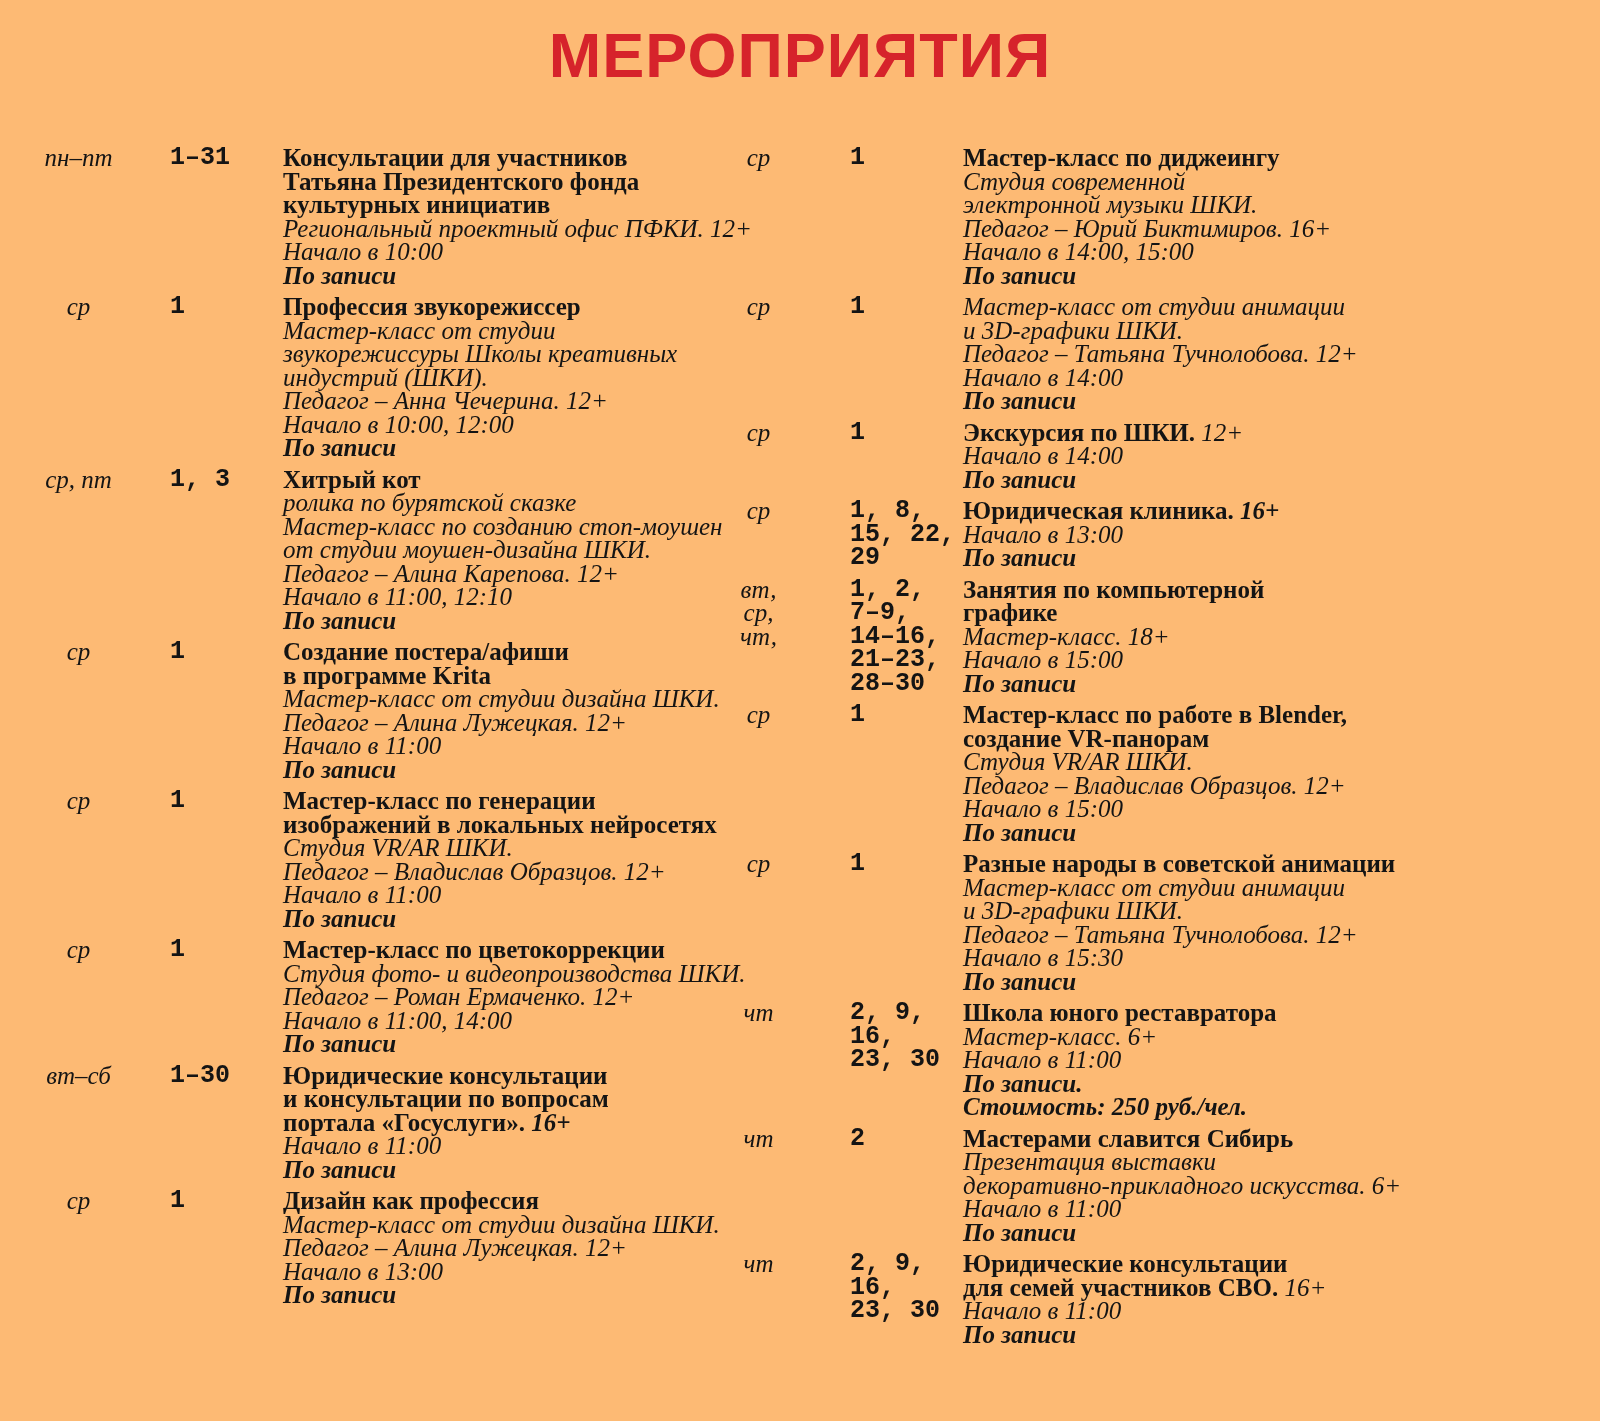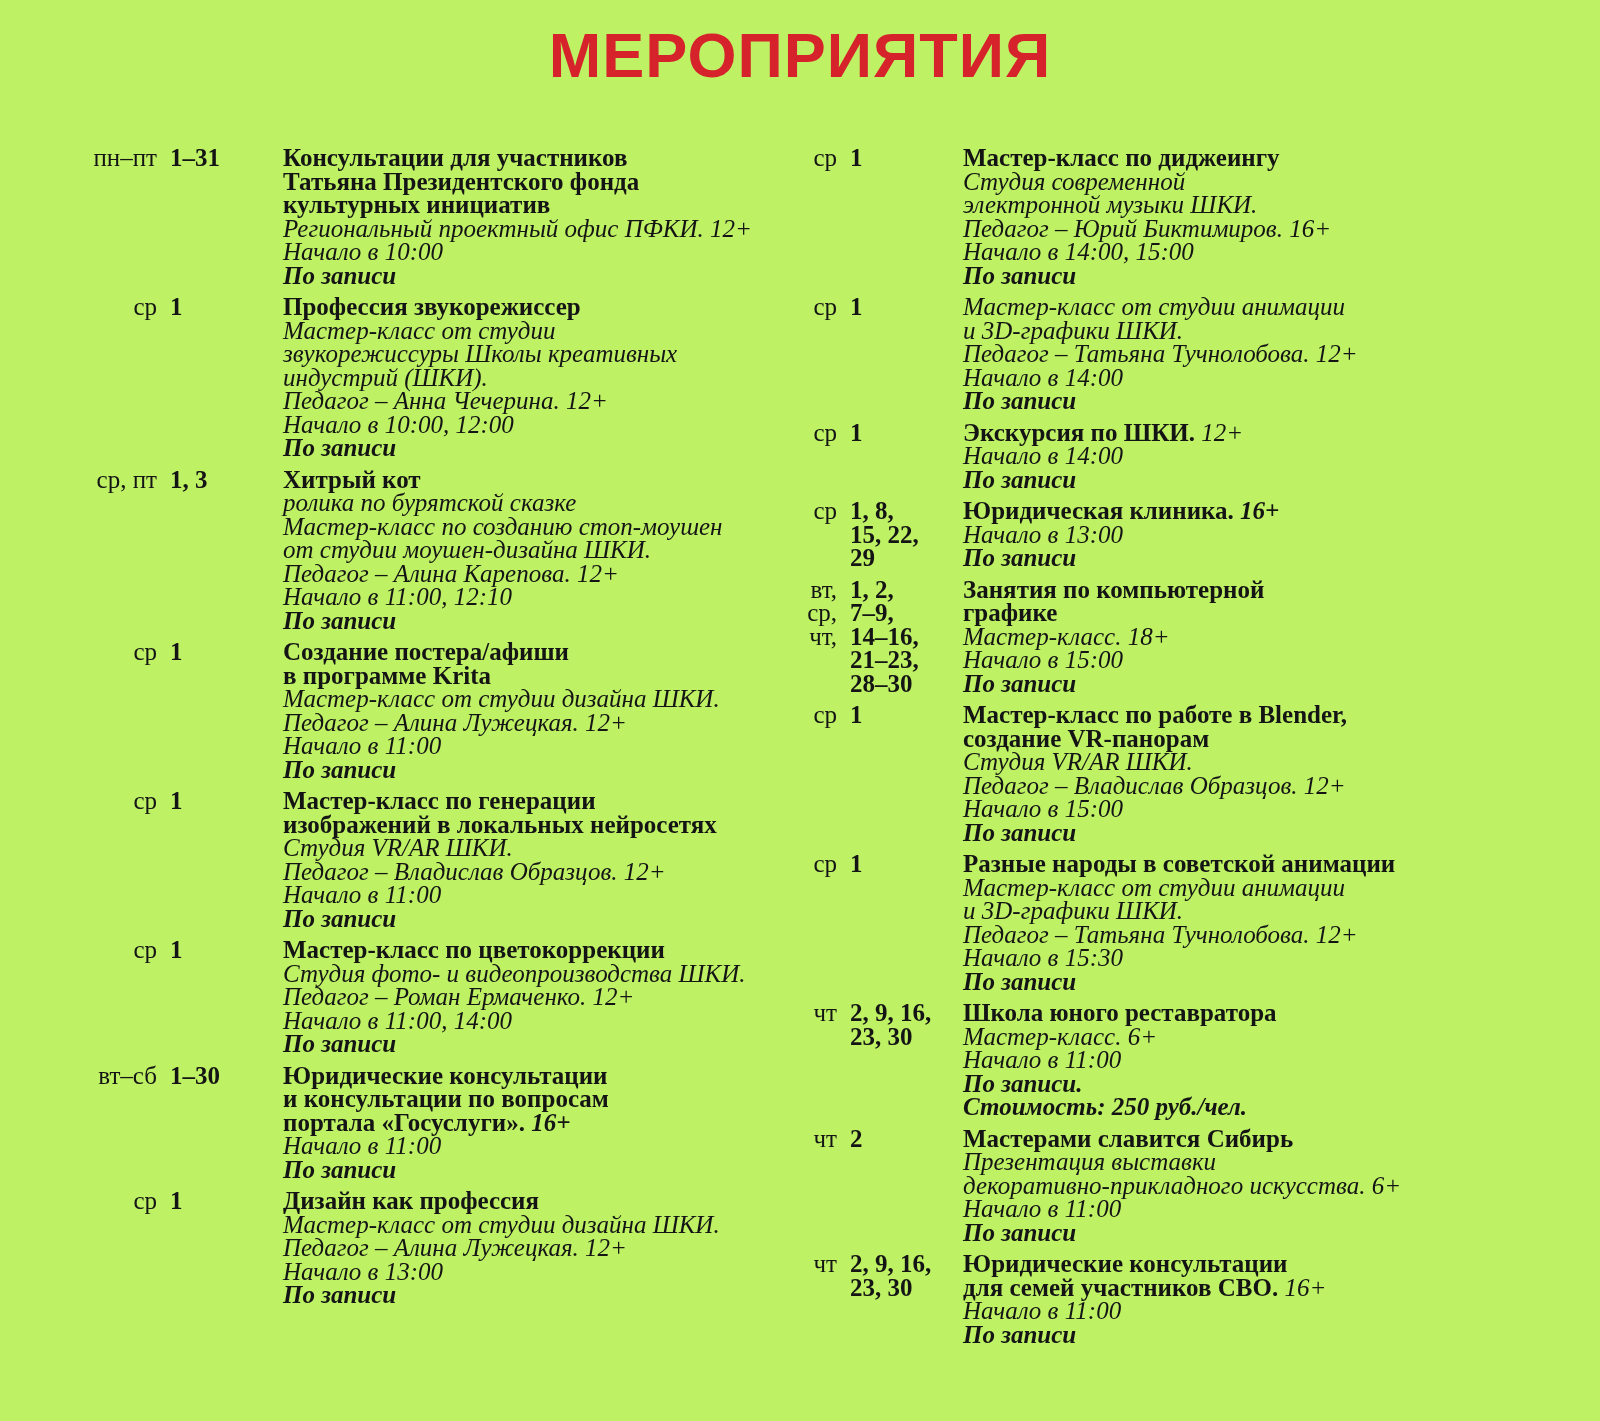--- a/index.html
+++ b/index.html
@@ -1,27 +1,27 @@
 <!DOCTYPE html>
 <html><head>
 <meta charset="utf-8">
 <style>
   html,body{margin:0;padding:0;background:#ffffff;}
-  .page{position:relative;width:1600px;height:1421px;background:#bef264;
+  .page{position:relative;width:1600px;height:1421px;background:#fdba74;
         font-family:"Liberation Serif",serif;color:#141414;overflow:hidden;}
   .title{position:absolute;top:24px;left:0;width:100%;margin:0;text-align:center;
          font-family:"Liberation Sans",sans-serif;font-weight:700;font-size:63px;
          line-height:1;color:#d6232b;letter-spacing:1px;}
   .col{position:absolute;top:146px;}
   .col-left{left:0;width:676px;}
   .col-right{left:680px;width:900px;}
   .event{display:grid;grid-template-columns:170px 113px 1fr;
          margin-bottom:8px;font-size:25px;line-height:23.5px;}
-  .day{text-align:right;padding-right:13px;white-space:pre-line;}
-  .dates{font-weight:700;white-space:pre-line;}
+  .day{text-align:center;padding-right:13px;font-style:italic;white-space:pre-line;}
+  .dates{font-weight:700;white-space:pre-line;font-family:Liberation Mono, monospace;}
   .content .line{white-space:nowrap;}
   .s-b{font-weight:700;}
   .s-i{font-style:italic;}
   .s-bi{font-weight:700;font-style:italic;}
 </style>
 </head>
 <body>
 
 <div class="page">
   <h1 class="title">МЕРОПРИЯТИЯ</h1>

